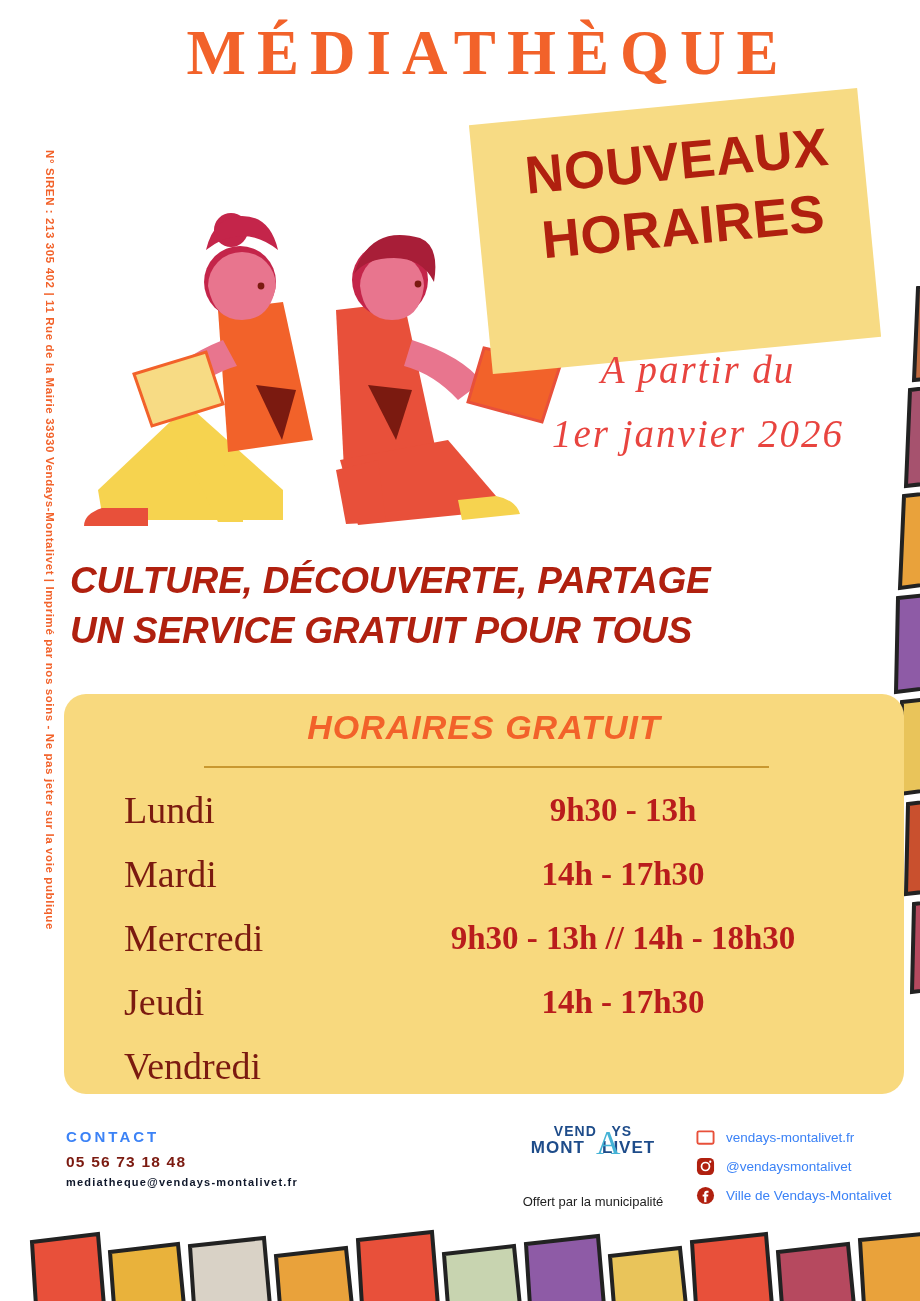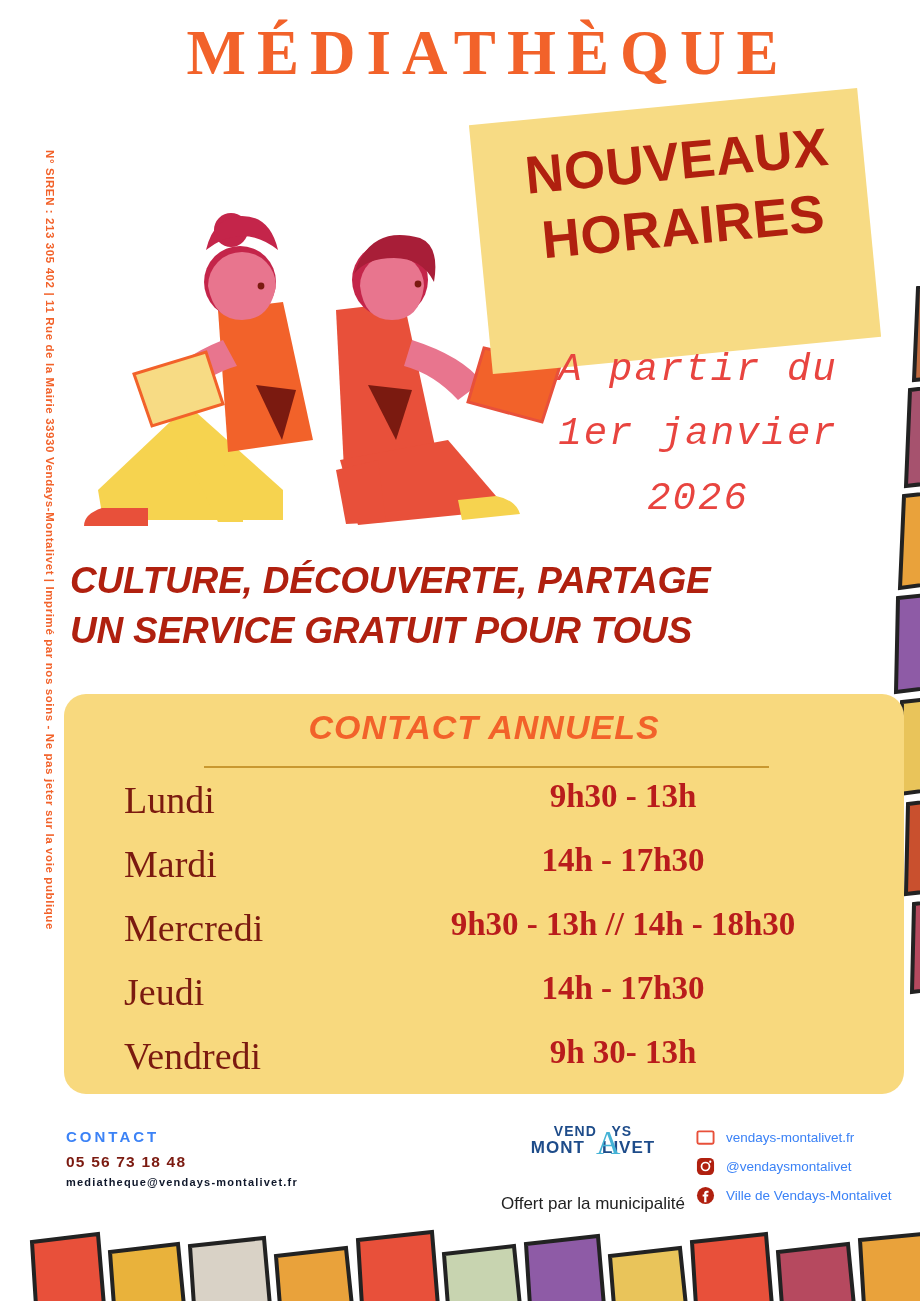--- a/index.html
+++ b/index.html
@@ -74,21 +74,21 @@
     letter-spacing: 0.5px;
   }
 
   
   .date-line {
     position: absolute;
     left: 470px;
     top: 338px;
     width: 400px;
     text-align: center;
-    font-family: Liberation Mono, monospace;
+    font-family: Liberation Serif, serif;
     font-style: italic;
     font-weight: normal;
     font-size: 39px;
     line-height: 1.65;
     color: #E8443F;
     letter-spacing: 2px;
   }
 
   
   .illustration {
@@ -146,21 +146,21 @@
     background: #C9982F;
   }
   .schedule-rows {
     position: absolute;
     top: 778px;
     left: 36px;
     width: 840px;
   }
   .srow {
     display: flex;
-    align-items: flex-start;
+    align-items: center;
     height: 64px;
   }
   .sday {
     width: 300px;
     padding-left: 60px;
     box-sizing: border-box;
     font-family: "Liberation Serif", serif;
     font-size: 38px;
     color: #7B1A10;
   }
@@ -235,21 +235,21 @@
     font-size: 34px;
     color: #45B3D6;
     line-height: 1;
   }
   .logo-sub {
     position: absolute;
     left: 470px;
     top: 1194px;
     width: 190px;
     text-align: center;
-    font-size: 17px;
+    font-size: 13px;
     color: #222;
   }
 
   
   .social {
     position: absolute;
     left: 668px;
     top: 1124px;
     width: 230px;
   }
@@ -358,42 +358,41 @@
     <div>A partir du</div>
     <div>1er janvier 2026</div>
   </div>
 
   <div class="slogan">
     <div>CULTURE, DÉCOUVERTE, PARTAGE</div>
     <div>UN SERVICE GRATUIT POUR TOUS</div>
   </div>
 
   <div class="schedule-card"></div>
-  <div class="schedule-title">CONTACT ANNUELS</div>
+  <div class="schedule-title">HORAIRES GRATUIT</div>
   <div class="schedule-rule"></div>
   <div class="schedule-rows">
     <div class="srow">
       <div class="sday">Lundi</div>
       <div class="shours">9h30 - 13h</div>
     </div>
     <div class="srow">
       <div class="sday">Mardi</div>
       <div class="shours">14h - 17h30</div>
     </div>
     <div class="srow">
       <div class="sday">Mercredi</div>
       <div class="shours">9h30 - 13h // 14h - 18h30</div>
     </div>
     <div class="srow">
       <div class="sday">Jeudi</div>
       <div class="shours">14h - 17h30</div>
     </div>
     <div class="srow">
       <div class="sday">Vendredi</div>
-      <div class="shours">9h 30- 13h</div>
     </div>
   </div>
 
   <div class="contact-label">CONTACT</div>
   <div class="contact-phone">05 56 73 18 48</div>
   <div class="contact-mail">mediatheque@vendays-montalivet.fr</div>
 
   <div class="logo-wrap">
     <div class="logo-l1">
       <span>VEND</span>&nbsp;&nbsp;&nbsp;<span>YS</span>

